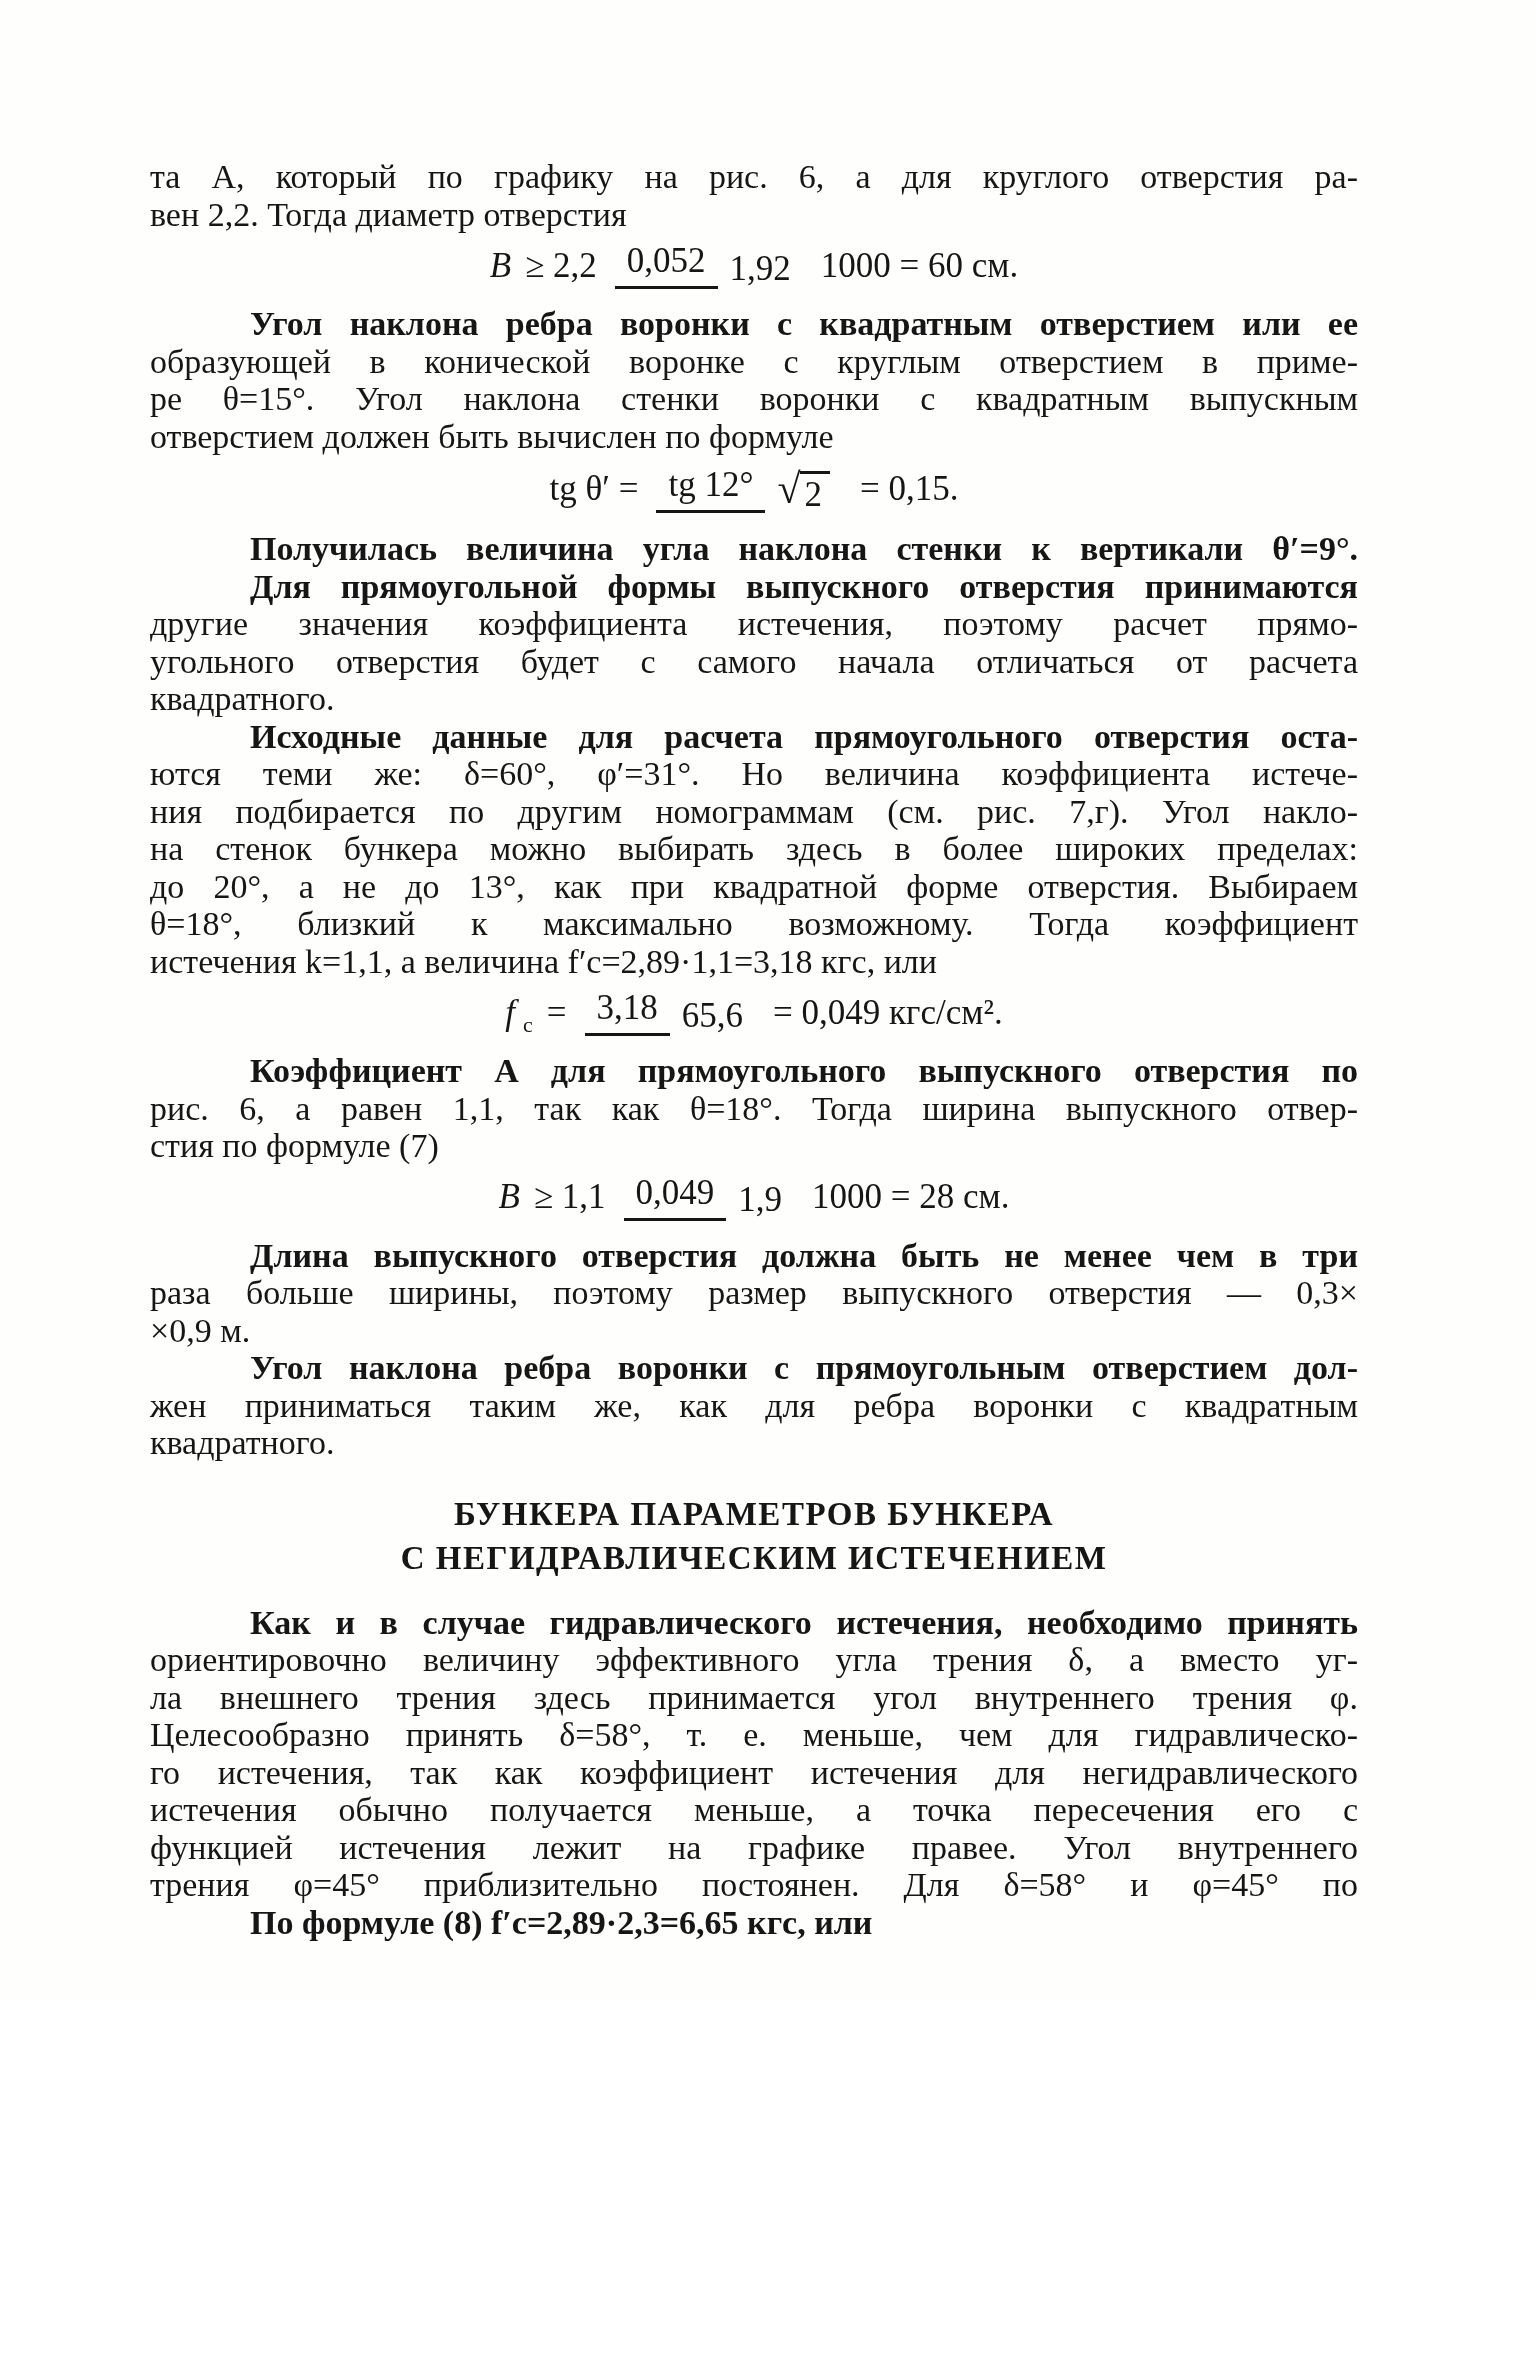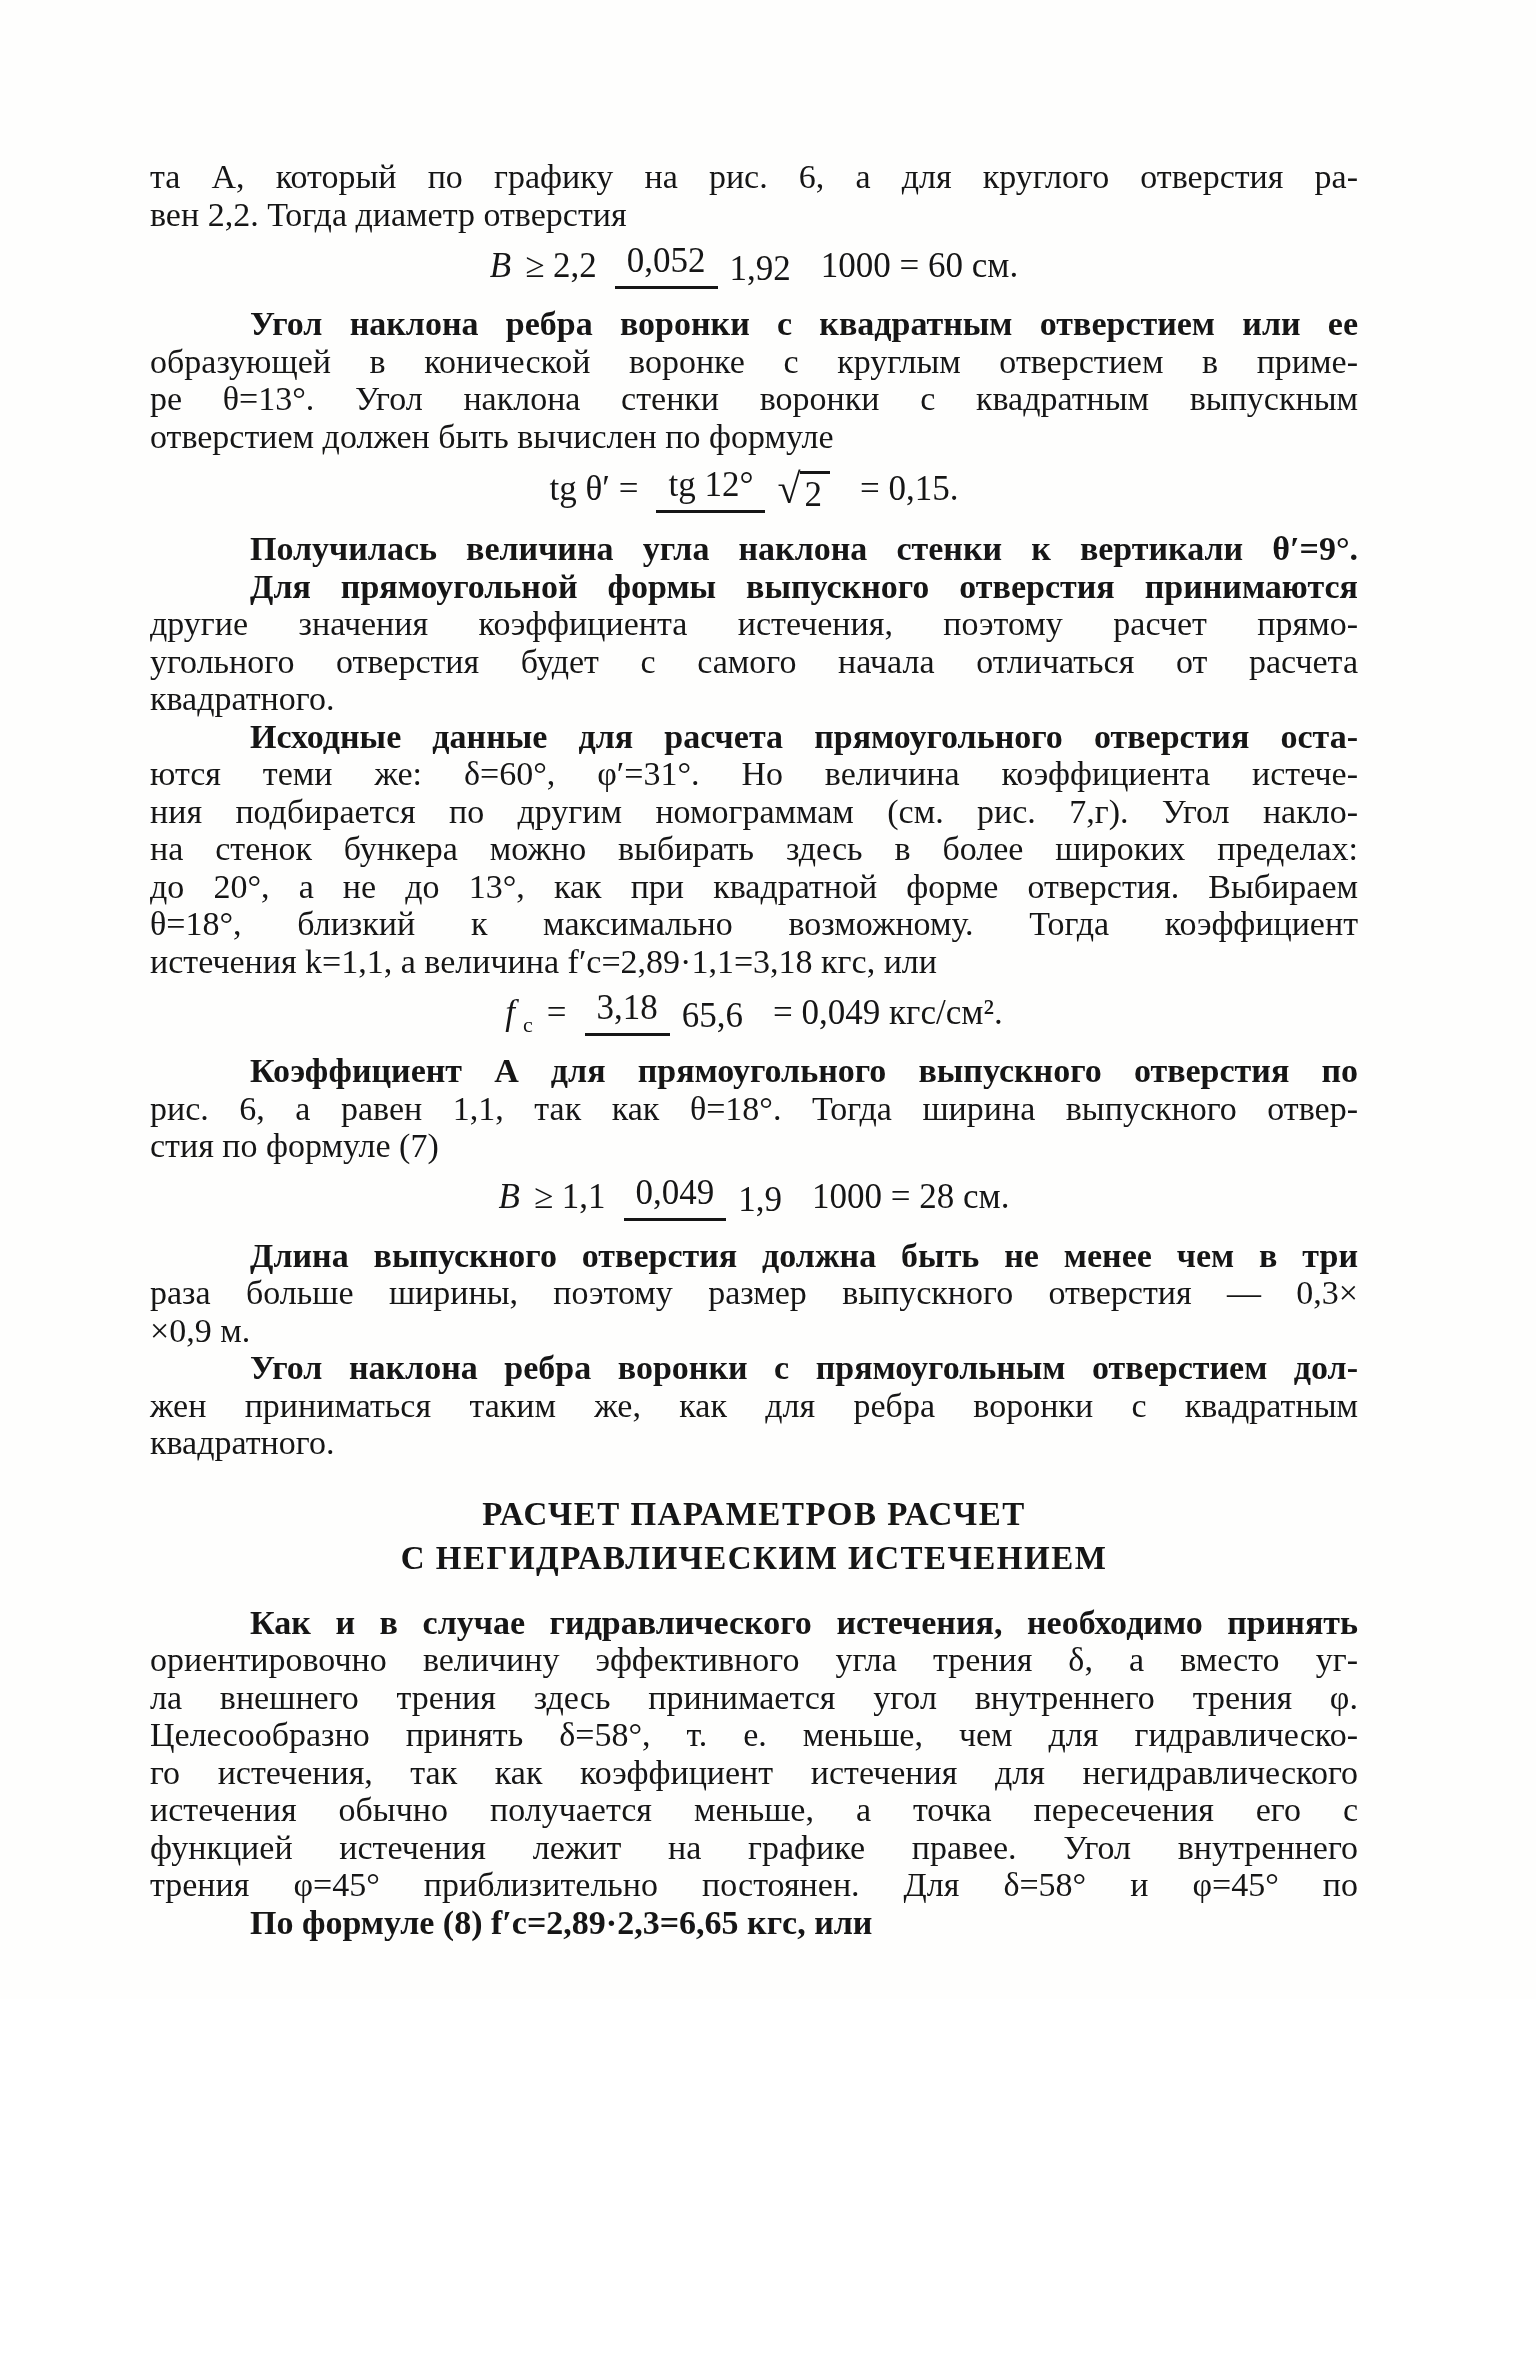--- a/index.html
+++ b/index.html
@@ -95,21 +95,21 @@
         <span class="ftext">≥ 2,2</span>
         <span class="frac">
           <span class="num">0,052</span>
           <span class="den">1,92</span>
         </span>
         <span class="ftext">1000 = 60 см.</span>
       </div>
       <div class="para indent">
         <div class="tline">Угол наклона ребра воронки с квадратным отверстием или ее</div>
         <div class="tline">образующей в конической воронке с круглым отверстием в приме-</div>
-        <div class="tline">ре θ=13°. Угол наклона стенки воронки с квадратным выпускным</div>
+        <div class="tline">ре θ=15°. Угол наклона стенки воронки с квадратным выпускным</div>
         <div class="tline unjust">отверстием должен быть вычислен по формуле</div>
       </div>
       <div class="formula">
         <span class="ftext">tg θ′ =</span>
         <span class="frac">
           <span class="num">tg 12°</span>
           <span class="den">
             <span class="rad">√</span>
             <span class="vinc">2</span>
           </span>
@@ -162,21 +162,21 @@
         <div class="tline">Длина выпускного отверстия должна быть не менее чем в три</div>
         <div class="tline">раза больше ширины, поэтому размер выпускного отверстия — 0,3×</div>
         <div class="tline unjust">×0,9 м.</div>
       </div>
       <div class="para indent">
         <div class="tline">Угол наклона ребра воронки с прямоугольным отверстием дол-</div>
         <div class="tline">жен приниматься таким  же, как для ребра воронки с квадратным</div>
         <div class="tline unjust">квадратного.</div>
       </div>
       <div class="heading">
-        <div class="hline">РАСЧЕТ ПАРАМЕТРОВ РАСЧЕТ</div>
+        <div class="hline">БУНКЕРА ПАРАМЕТРОВ БУНКЕРА</div>
         <div class="hline">С НЕГИДРАВЛИЧЕСКИМ ИСТЕЧЕНИЕМ</div>
       </div>
       <div class="para indent">
         <div class="tline">Как и в случае гидравлического истечения, необходимо принять</div>
         <div class="tline">ориентировочно величину эффективного угла трения δ, а вместо уг-</div>
         <div class="tline">ла внешнего трения здесь принимается угол внутреннего трения φ.</div>
         <div class="tline">Целесообразно принять δ=58°, т. е. меньше, чем для гидравлическо-</div>
         <div class="tline">го истечения, так как коэффициент истечения для негидравлического</div>
         <div class="tline">истечения обычно  получается  меньше, а точка пересечения его с</div>
         <div class="tline">функцией истечения лежит на графике  правее.  Угол  внутреннего</div>

